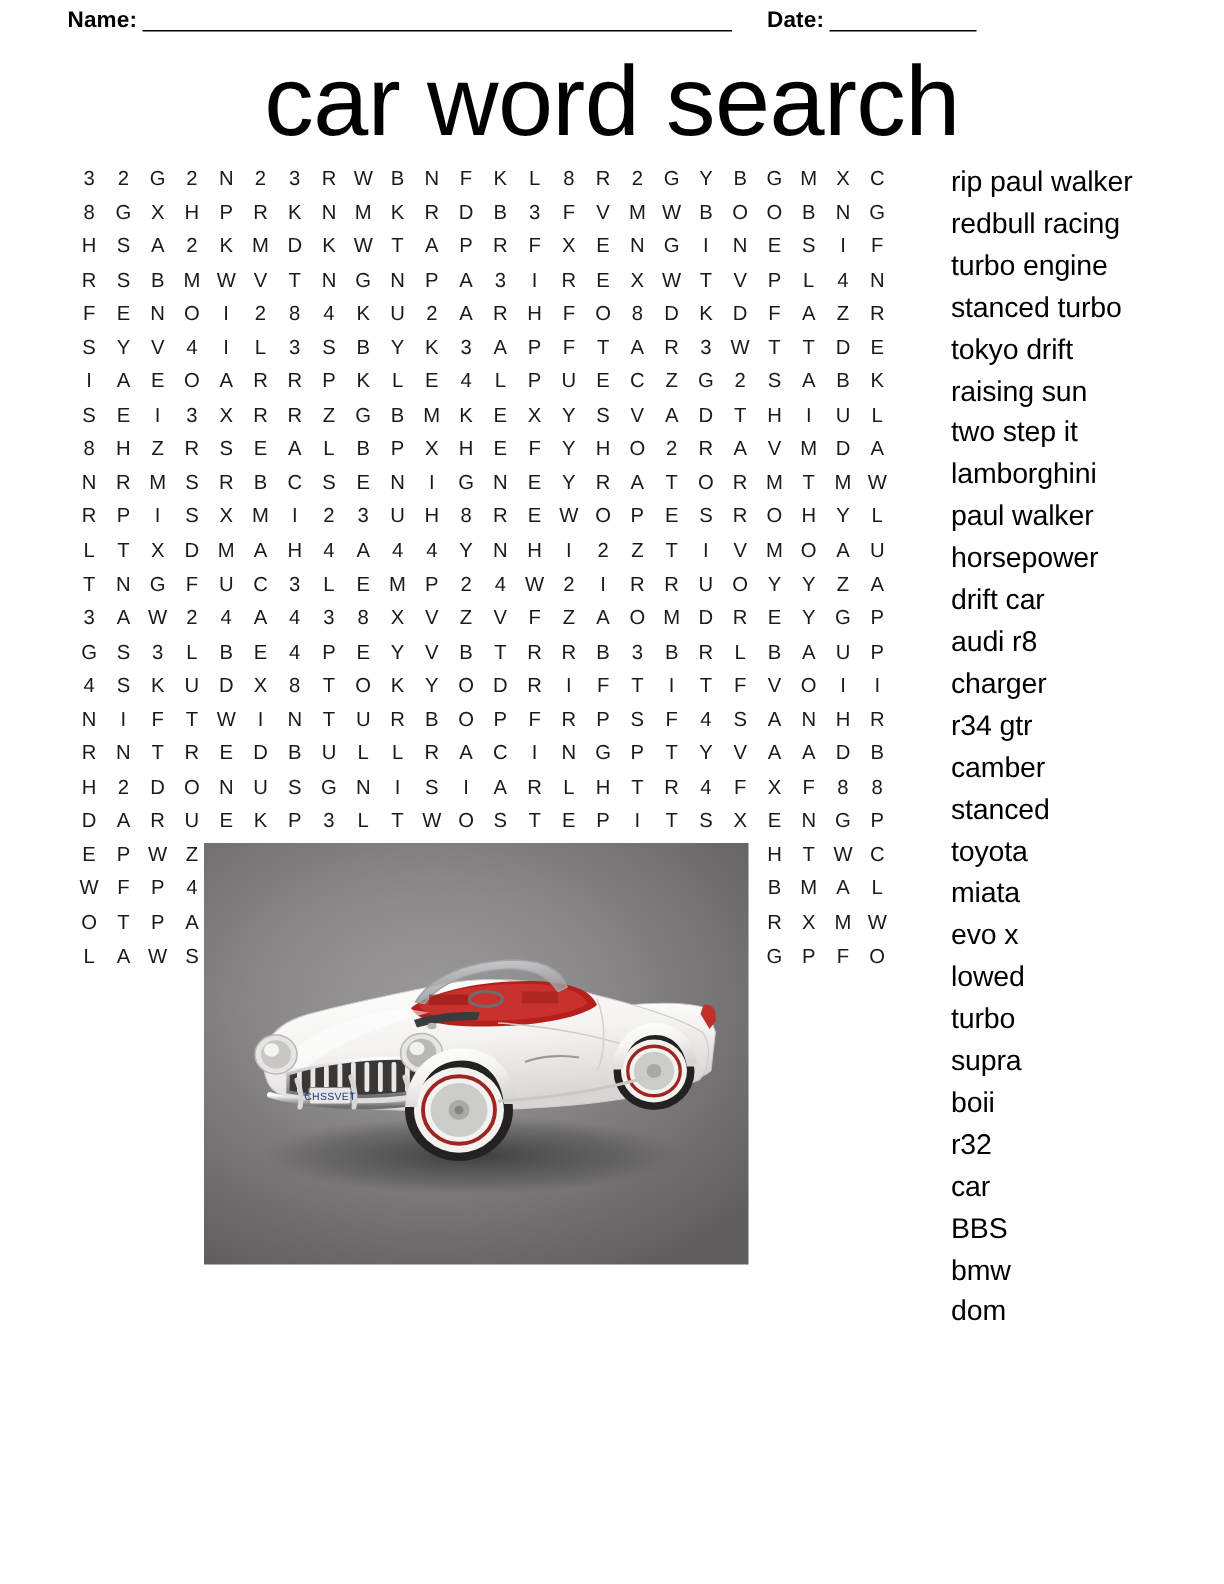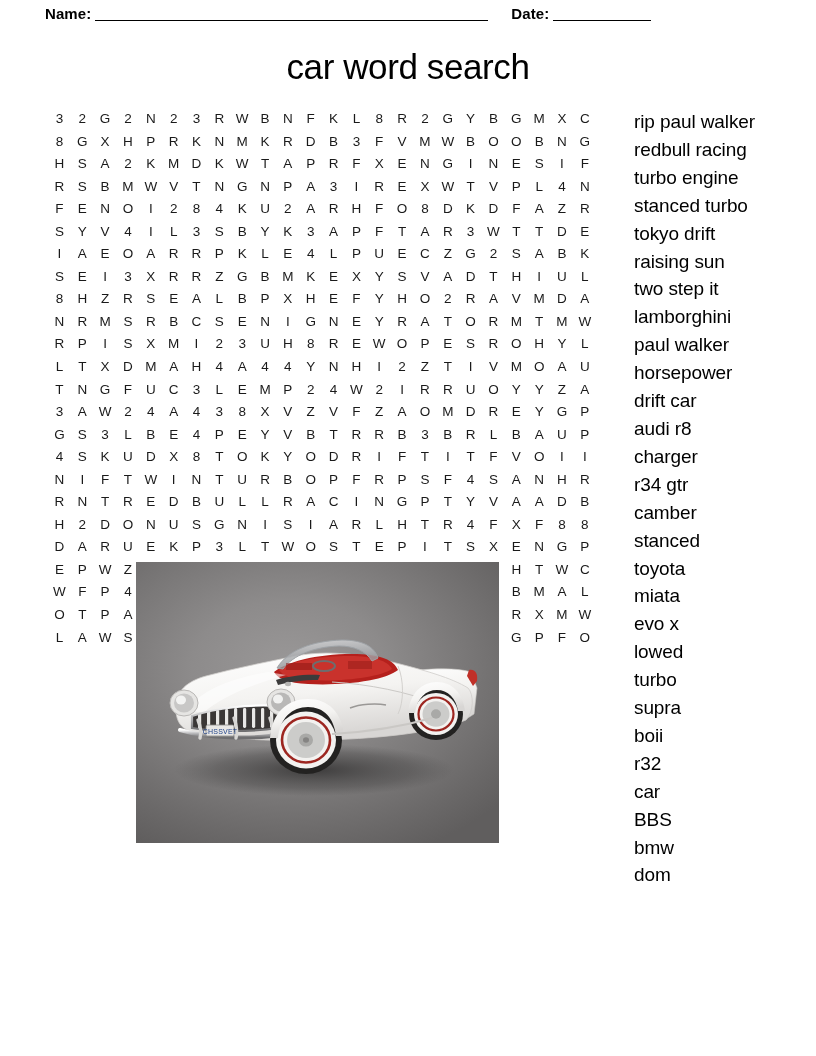--- a/index.html
+++ b/index.html
@@ -43,21 +43,21 @@
   .rule-date { width: 98px; }
   .spacer-gap { width: 22px; }
 
   
   .title {
     position: absolute;
     top: 36px;
     left: 0;
     width: 816px;
     text-align: center;
-    font-size: 35px;
+    font-size: 66px;
     font-weight: 400;
     line-height: 62px;
     letter-spacing: -0.4px;
   }
 
   
   .body-area {
     position: absolute;
     top: 108px;
     left: 0;

